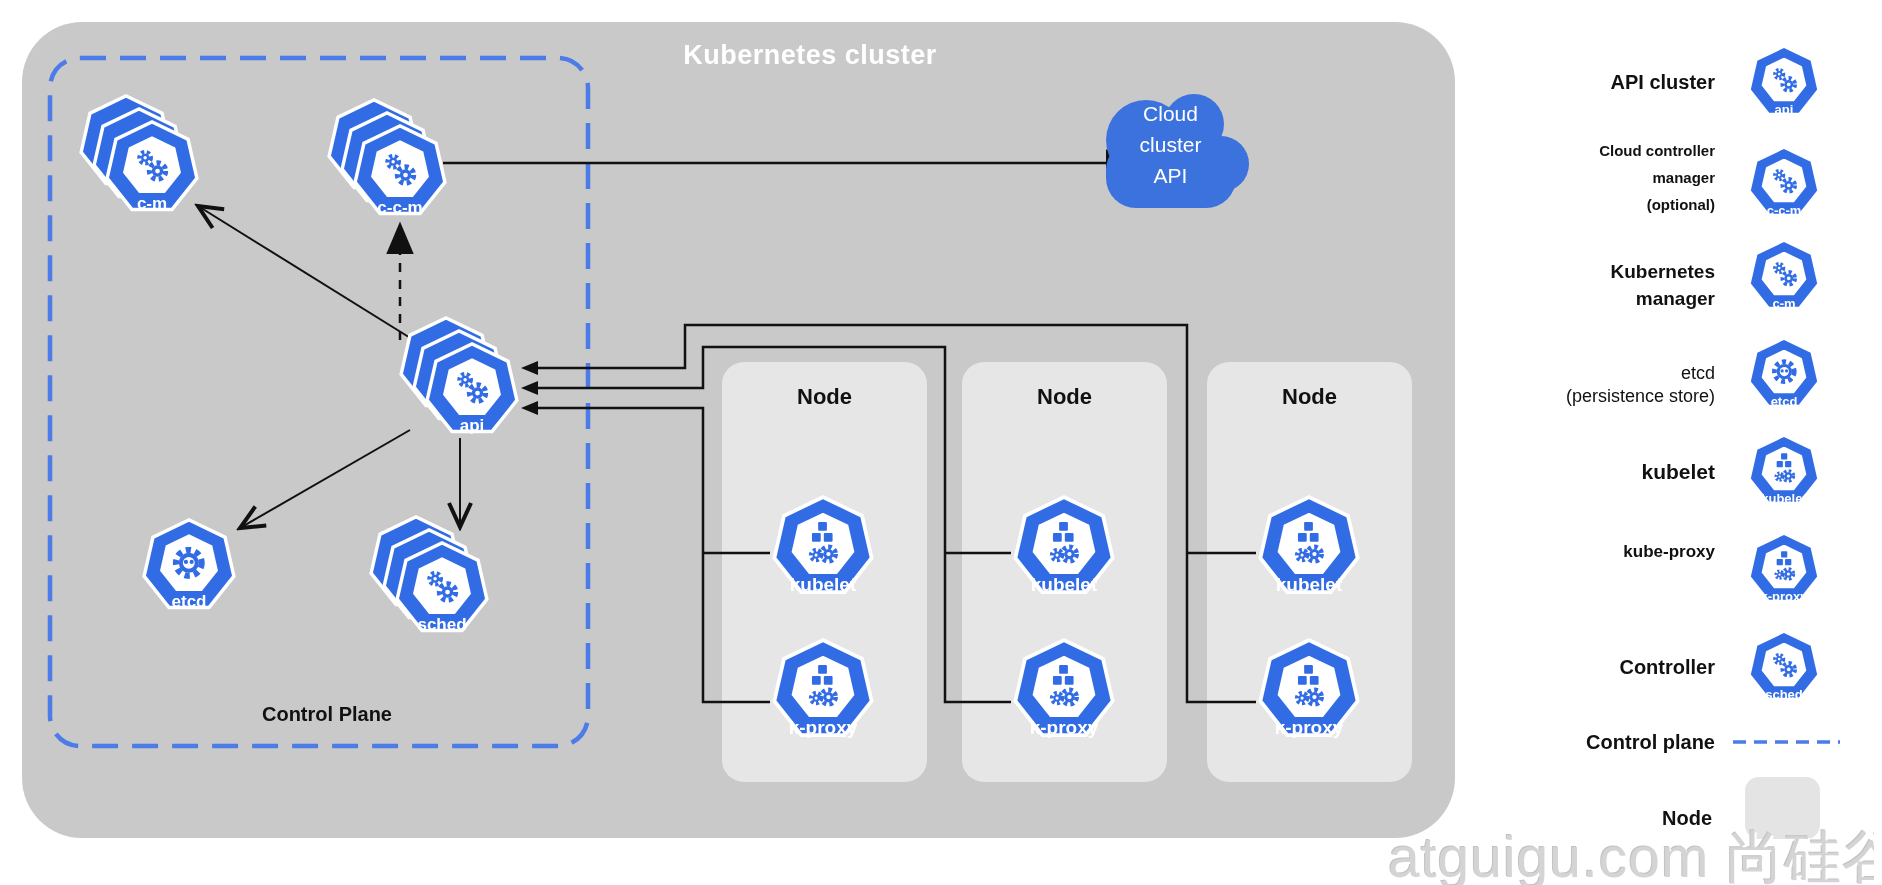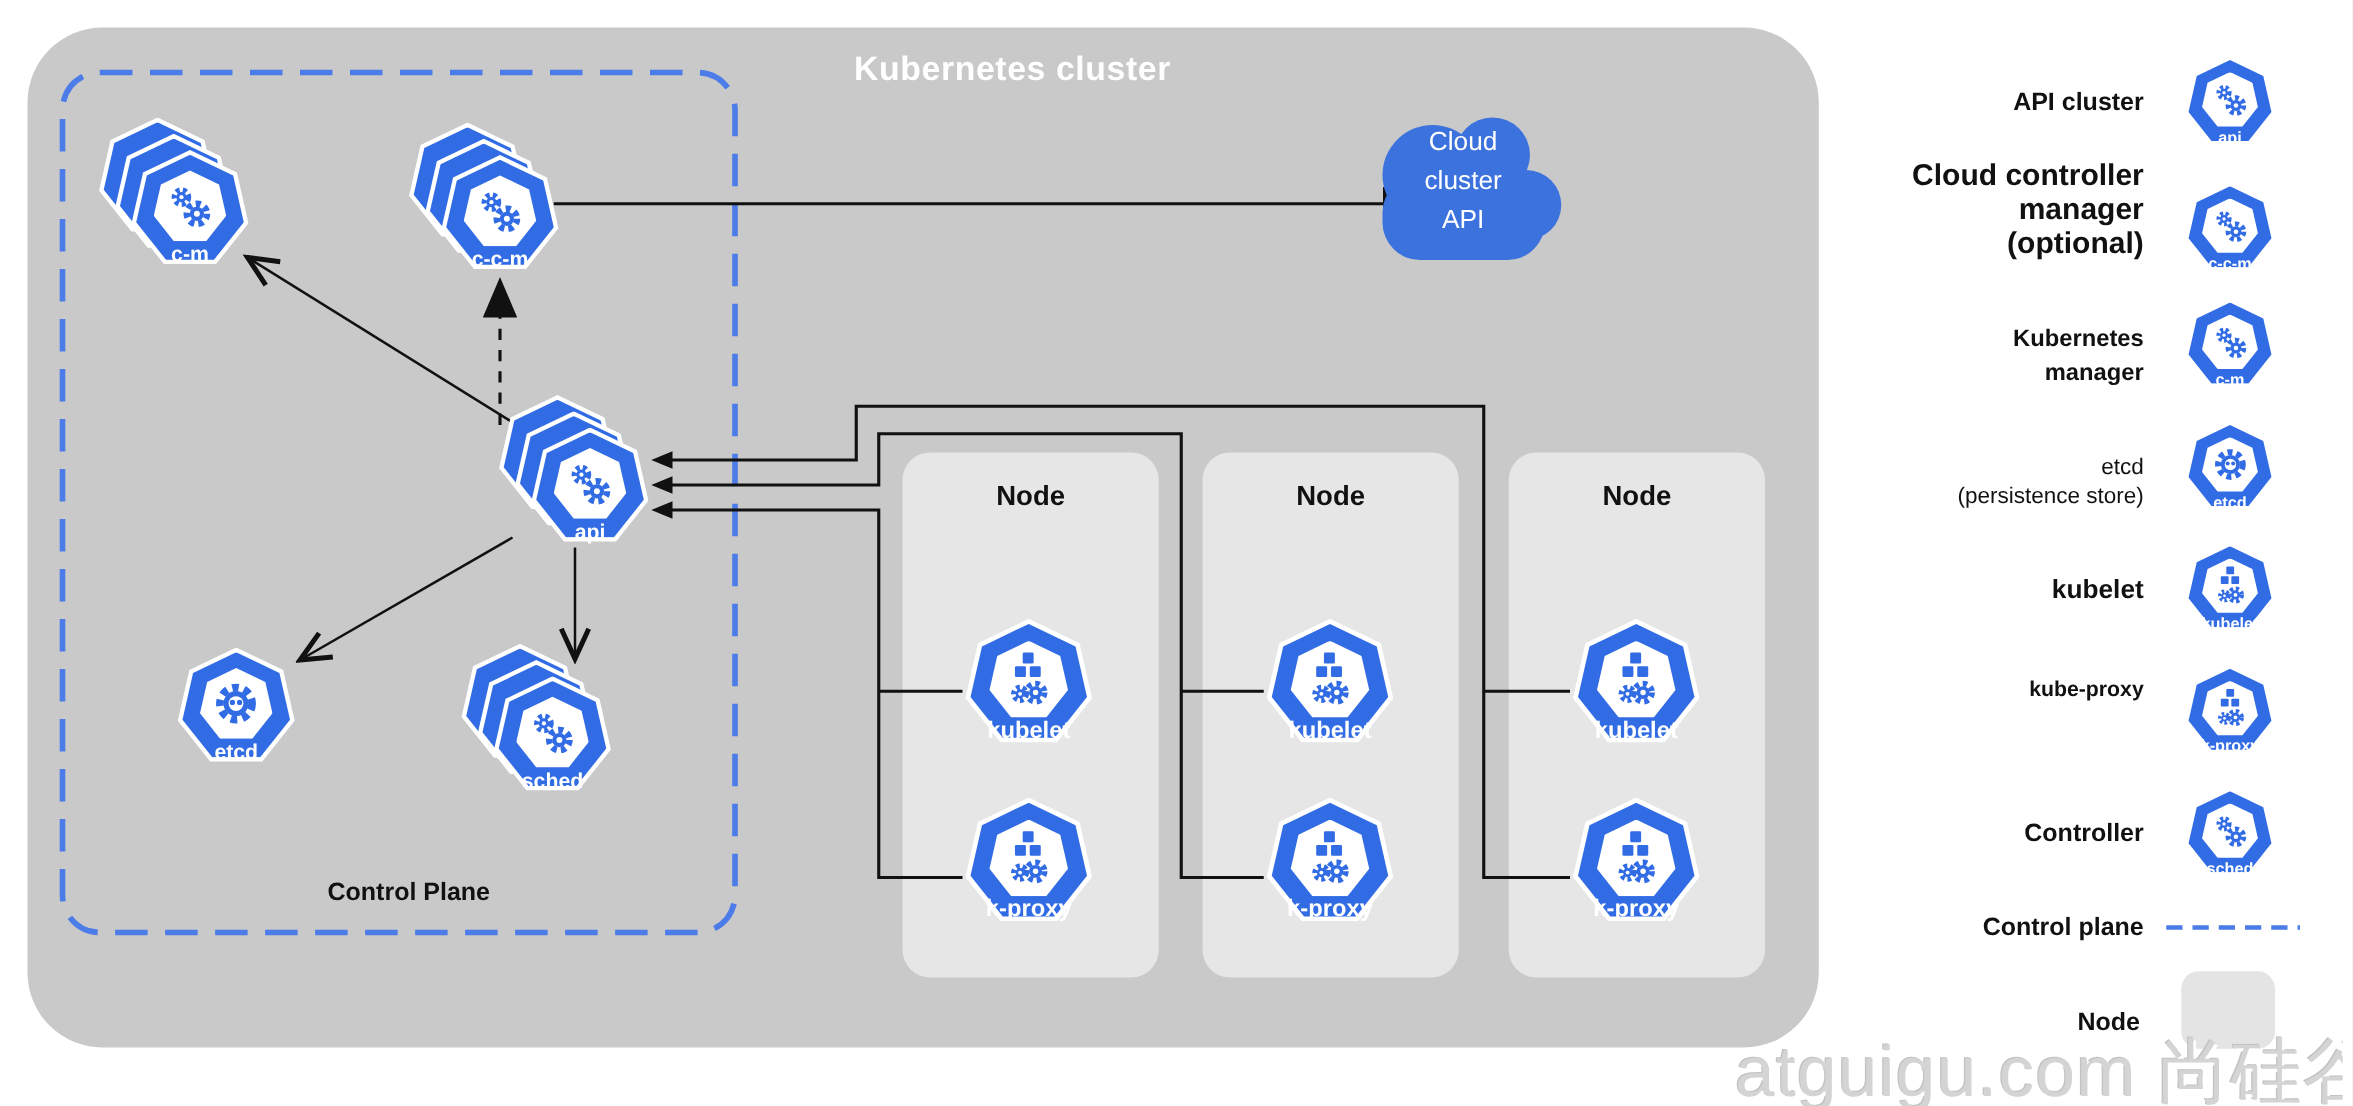--- a/index.html
+++ b/index.html
@@ -385,21 +385,21 @@
       <circle cx="36" cy="33" r="3.6" fill="#ffffff"></circle>
       <circle cx="62" cy="61" r="17" fill="none" stroke="#326ce5" stroke-width="11" stroke-dasharray="8.5 7"></circle>
       <circle cx="62" cy="61" r="12" fill="#326ce5"></circle>
       <circle cx="62" cy="61" r="5" fill="#ffffff"></circle>
     </g>
   </svg>
 </div>
     <div class="icon-label">api</div>
   </div>
 
-  <div class="lg-label lg-bold" style="top:127px;font-size:24px">
+  <div class="lg-label lg-bold" style="top:137px;font-size:15px">
     <div>Cloud controller</div>
     <div>manager</div>
     <div class="lg-italic">(optional)</div>
   </div>
   <div class="k8s-icon lg-icon sz74" style="left:1747px;top:146px;width:74px;height:74px">
     <div class="hept-outer"></div>
       <div class="hept-blue"></div>
       <div class="hept-white">
   <svg viewBox="0 0 100 100">
     <g>

